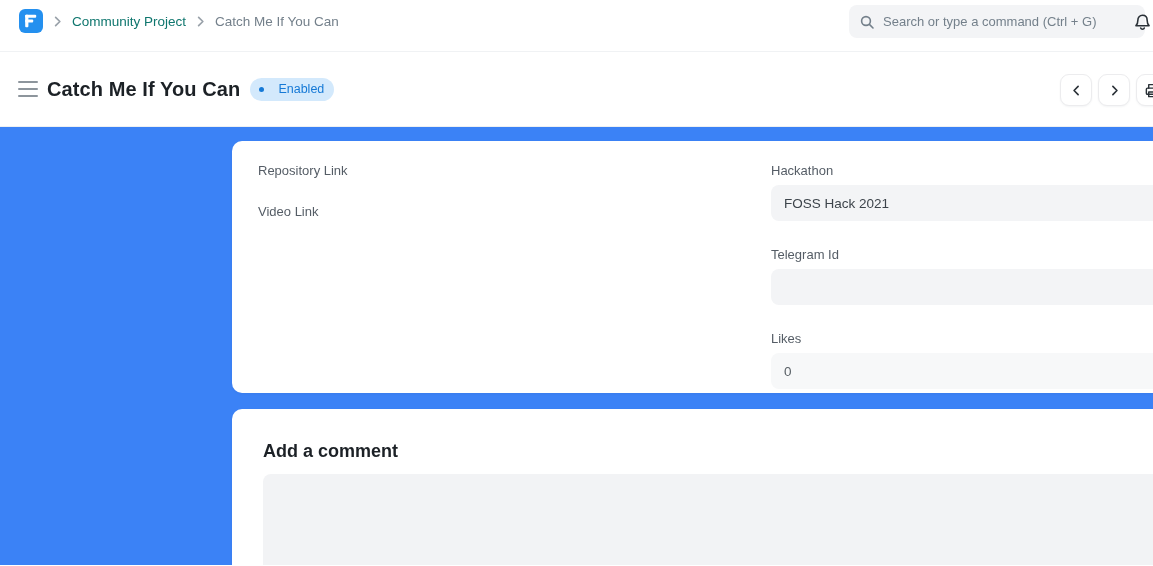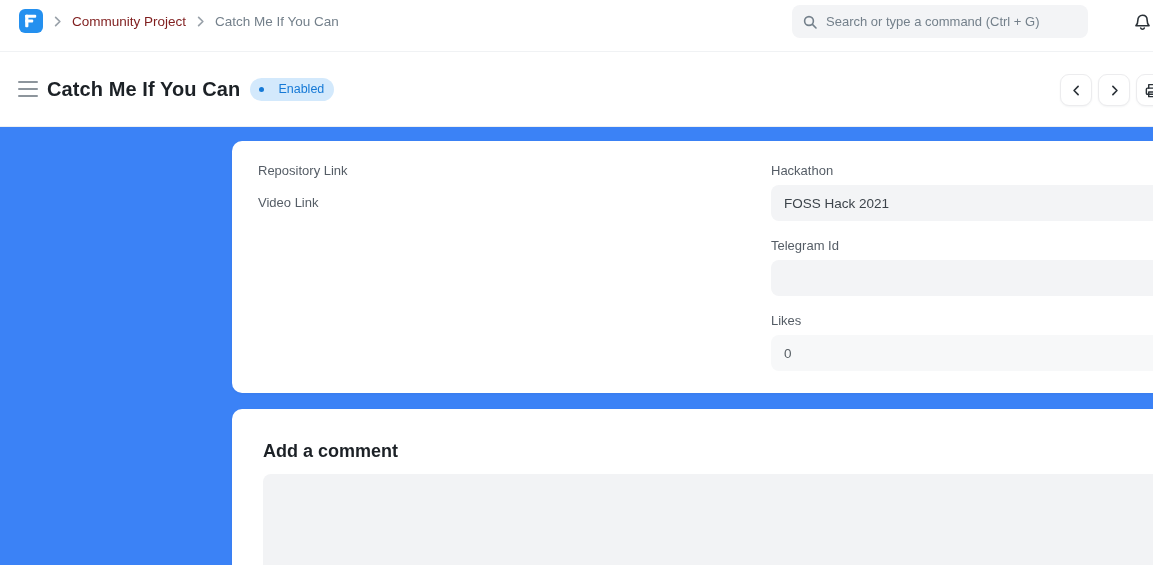--- a/index.html
+++ b/index.html
@@ -7,23 +7,23 @@
   body { font-family:"Liberation Sans","DejaVu Sans",sans-serif; background:#fff; }
   .app { position:relative; width:1153px; height:566px; overflow:hidden; background:#fff; }
 
   
   .navbar { position:relative; height:52px; display:flex; align-items:center;
             padding:0 0 9px 19px; border-bottom:1px solid #f0f2f4; background:#fff; }
   .logo { width:24px; height:24px; border-radius:6px; background:#2490ef; flex:0 0 auto;
           display:flex; align-items:center; justify-content:center; cursor:pointer; }
   .crumb-sep { margin:0 7px; display:flex; align-items:center; }
   .crumb { font-size:13.5px; text-decoration:none; cursor:pointer; white-space:nowrap; }
-  .crumb-strong { color:#7f1d1d; }
+  .crumb-strong { color:#0f766e; }
   .crumb-muted { color:#74808b; }
-  .searchbar { position:absolute; left:792px; top:5px; width:296px; height:33px;
+  .searchbar { position:absolute; left:849px; top:5px; width:296px; height:33px;
                background:#f3f4f6; border-radius:8px; display:flex; align-items:center;
                padding:0 10px; }
   .searchbar input { border:none; outline:none; background:transparent; flex:1;
                      font-size:13px; color:#3d444b; font-family:inherit; margin-left:8px; }
   .searchbar input::placeholder { color:#74808b; opacity:1; }
   .bell { position:absolute; left:1131px; top:11px; width:22px; height:22px;
           display:flex; align-items:center; justify-content:center; cursor:pointer; }
 
   
   .page-head { position:relative; height:75px; display:flex; align-items:center;
@@ -45,21 +45,21 @@
   .head-btn.next { left:1098px; }
   .head-btn.print { left:1136px; }
 
   
   .page-body { position:relative; height:438px; background:#3b82f6; overflow:hidden; }
   .card { position:absolute; background:#fff; border-radius:10px;
           box-shadow:0 1px 3px rgba(25,39,52,0.05); }
   .form-card { left:232px; top:14px; width:1046px; height:252px;
                display:grid; grid-template-columns:476px 476px; column-gap:37px;
                padding:22px 26px 24px; align-content:start; }
-  .field + .field { margin-top:17px; }
+  .field + .field { margin-top:26px; }
   .field label { display:block; font-size:13px; line-height:15px; color:#555d66;
                  margin-bottom:7px; }
   .control { display:block; width:100%; height:36px; border:none; outline:none;
              border-radius:8px; background:#f3f4f6; padding:0 13px; font-size:13.5px;
              color:#3d444b; font-family:inherit; }
   .control.readonly { background:#f7f8f9; color:#596066; }
 
   .comment-card { left:232px; top:282px; width:1046px; height:290px;
                   padding:32px 31px 0 31px; }
   .comment-heading { font-size:18px; font-weight:700; color:#1c2126; }

